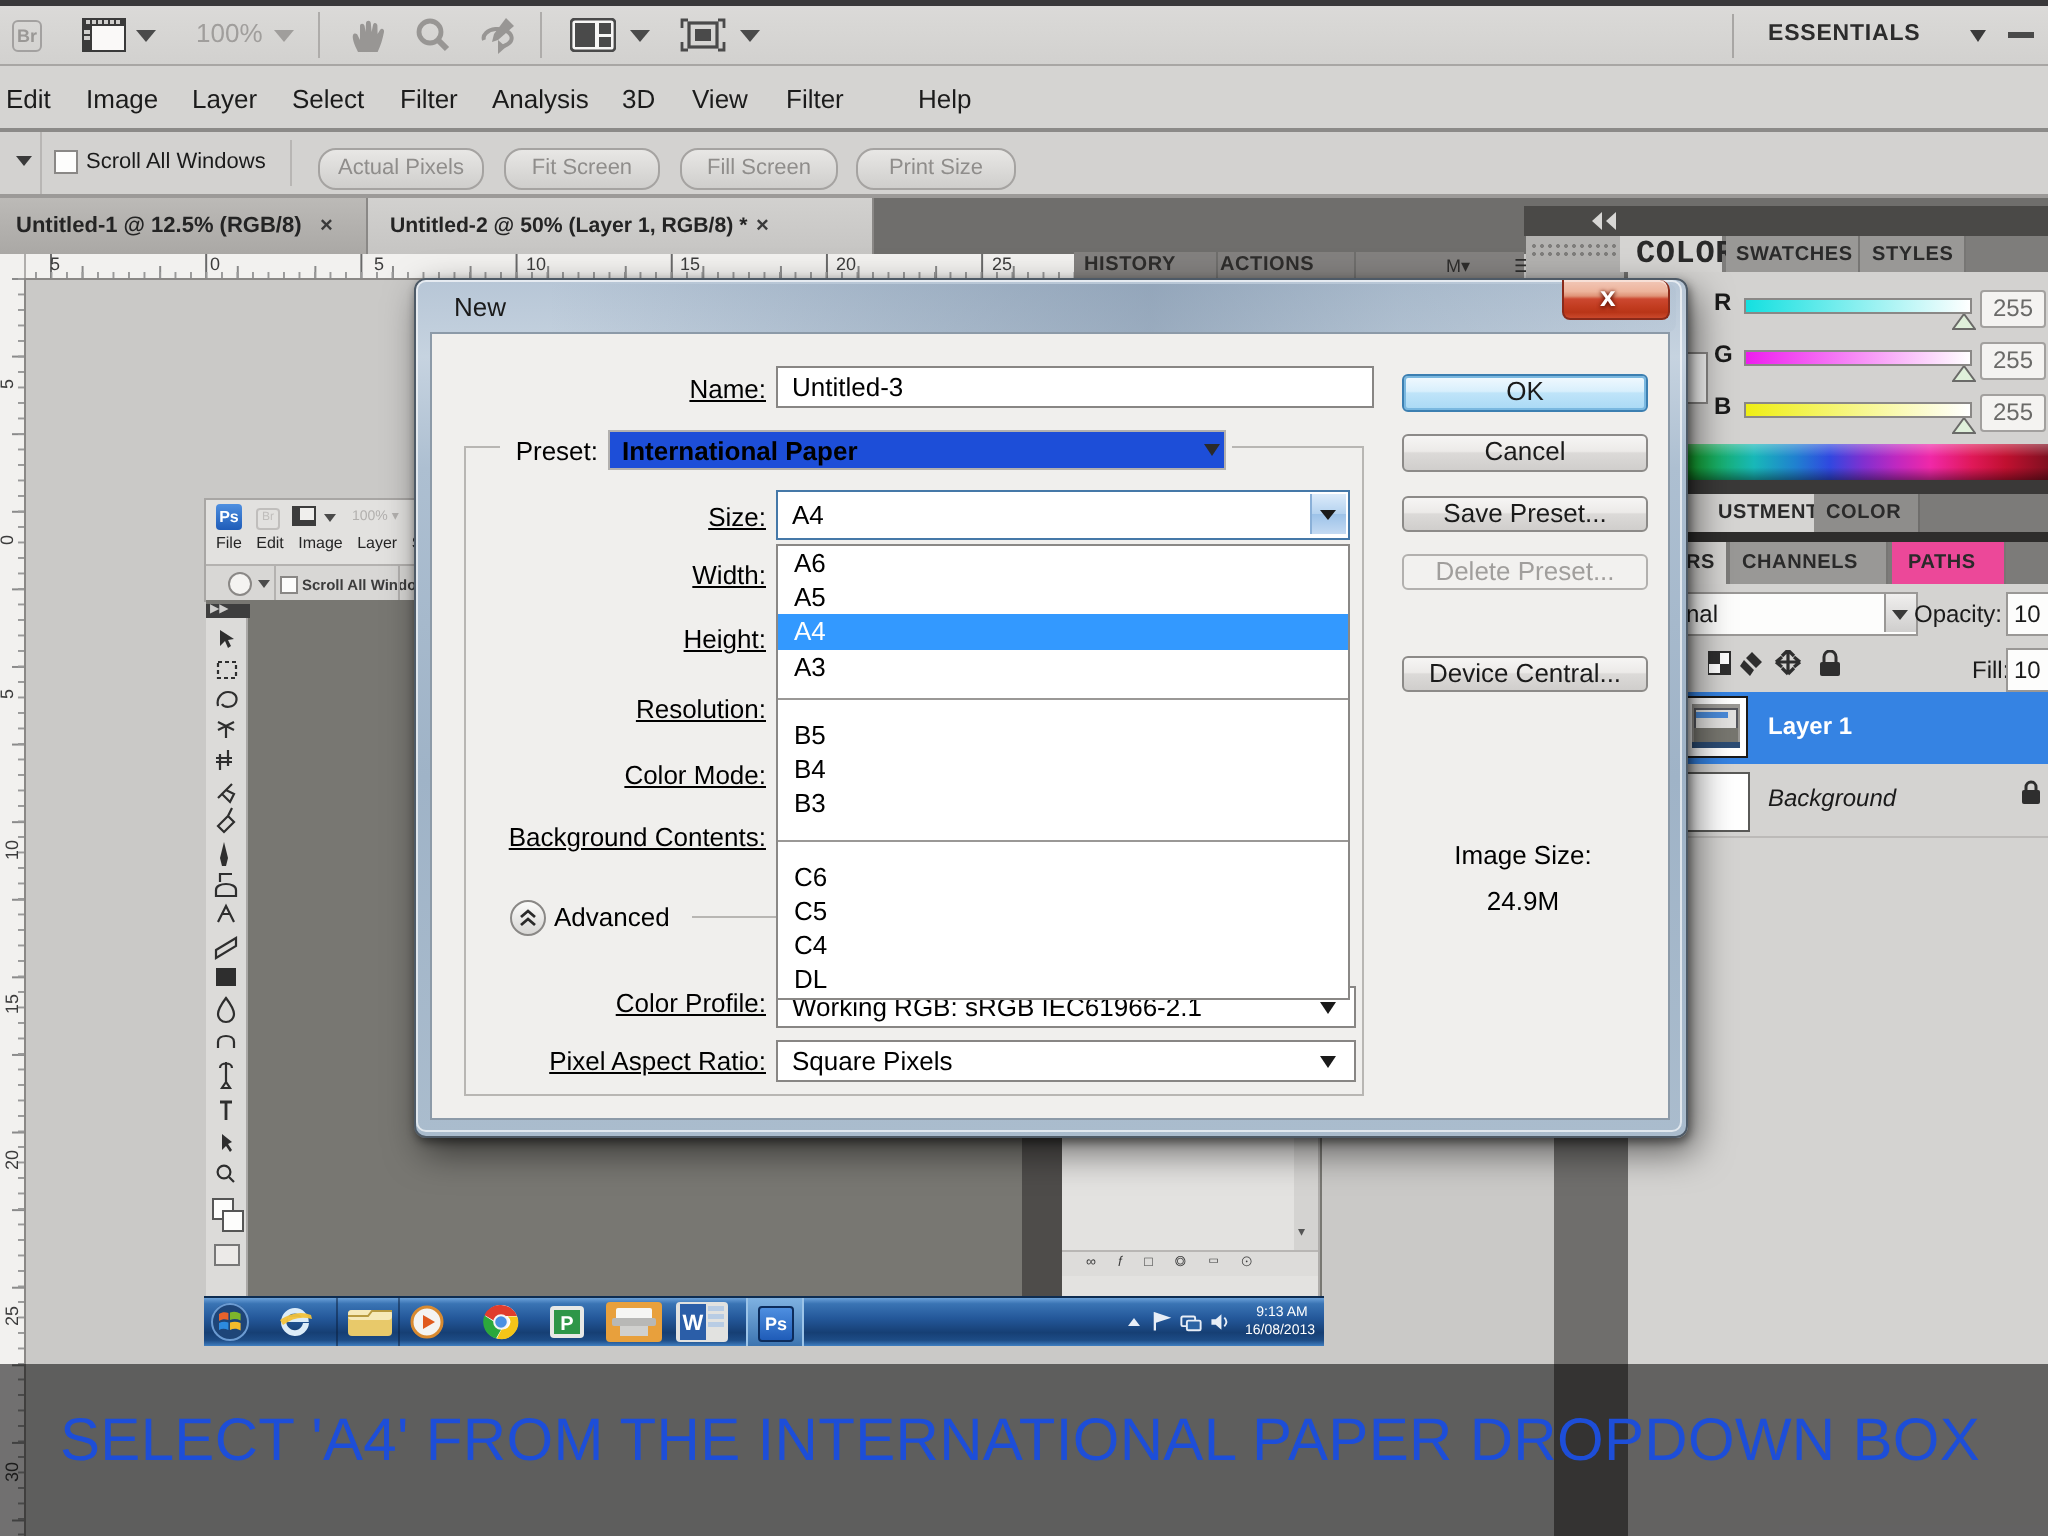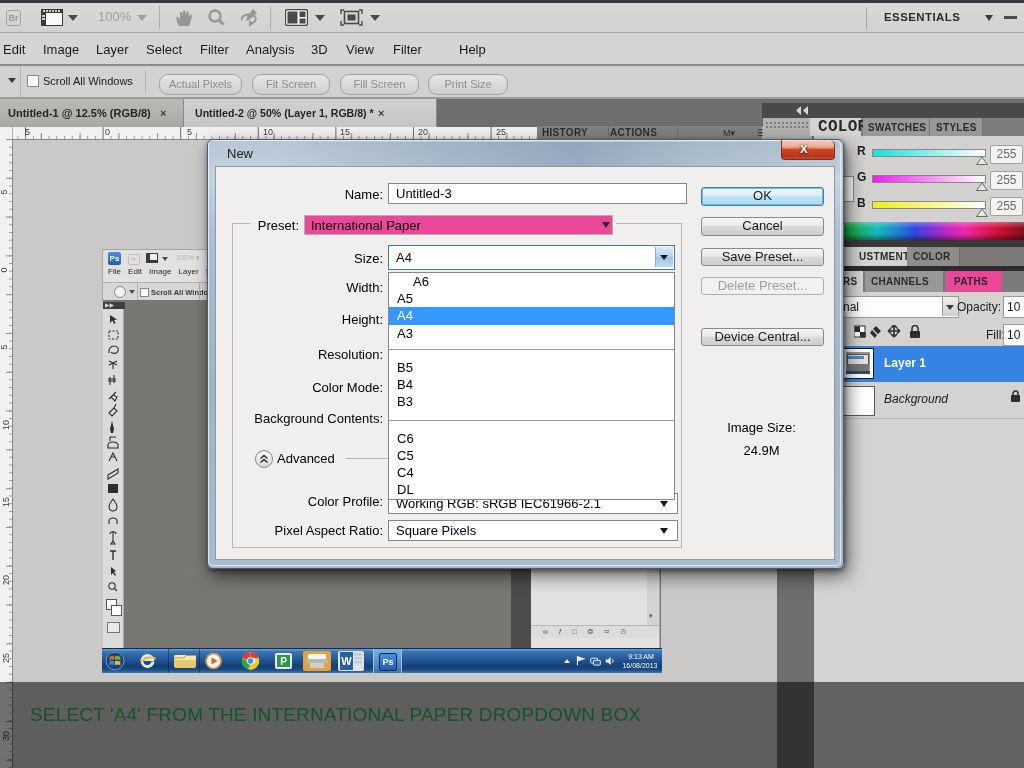--- a/index.html
+++ b/index.html
@@ -43,24 +43,24 @@
 #dockcap{left:763px;top:118px;width:49px;height:21px;background:#b3b2b0;}
 #dockdots{left:765px;top:121px;width:45px;height:8px;
   background-image:radial-gradient(circle,#7e7d7b 0.9px,transparent 1.1px);
   background-size:4px 4px;background-position:0 0;}
 
 #histfrag{left:537px;top:126px;width:225px;height:13px;background:#83817f;}
 
 #panels{left:814px;top:118px;width:210px;height:650px;background:#d5d4d2;}
 
 #caption{left:0;top:682px;width:1024px;height:86px;background:rgba(0,0,0,0.535);z-index:60;}
-#captext{position:absolute;left:30px;top:22px;font-size:19px;letter-spacing:0.16px;color:#14532d;white-space:nowrap;font-weight:400;}
+#captext{position:absolute;left:30px;top:22px;font-size:30px;letter-spacing:0.16px;color:#1d4ed8;white-space:nowrap;font-weight:400;}
 
 #dlg{left:207px;top:139px;width:635px;height:428px;z-index:40;}
-.lbl{left:7px;width:160px;text-align:right;font-size:13px;color:#000;}
+.lbl{left:7px;width:160px;text-align:right;font-size:13px;color:#000;text-decoration:underline;}
 .btn{border:1px solid #8c8a88;border-radius:3px;background:linear-gradient(#f6f5f4,#eceae8 45%,#dcdad8 50%,#d0cecc);font-size:13px;color:#1a1a1a;text-align:center;line-height:16px;}
 </style>
 </head>
 <body>
 <div id="stage">
 <div class="abs" id="topline"></div>
 <div class="abs" id="appbar">
   <div style="position:absolute;left:6px;top:7px;width:13px;height:14px;border:1px solid #a3a1a0;border-radius:3px;color:#9a9896;font-size:9px;font-weight:bold;text-align:center;line-height:14px;">Br</div>
   <svg style="position:absolute;left:41px;top:6px;" width="22" height="17" viewBox="0 0 22 17">
     <rect x="0.5" y="0.5" width="21" height="16" fill="#faf9f8" stroke="#3a3a3a"></rect>
@@ -432,21 +432,21 @@
     <div class="abs lbl" style="top:113px;">Width:</div>
     <div class="abs lbl" style="top:145px;">Height:</div>
     <div class="abs lbl" style="top:180px;">Resolution:</div>
     <div class="abs lbl" style="top:213px;">Color Mode:</div>
     <div class="abs lbl" style="top:244px;">Background Contents:</div>
     <div class="abs lbl" style="top:327px;">Color Profile:</div>
     <div class="abs lbl" style="top:356px;">Pixel Aspect Ratio:</div>
 
     <div class="abs" style="left:172px;top:16px;width:297px;height:19px;background:#fff;border:1px solid #888684;font-size:13px;color:#000;line-height:19px;text-indent:7px;">Untitled-3</div>
 
-    <div class="abs" style="left:88px;top:48px;width:307px;height:18px;background:#ec4899;border:1px solid #b2b0ae;">
+    <div class="abs" style="left:88px;top:48px;width:307px;height:18px;background:#1d4ed8;border:1px solid #b2b0ae;font-weight:bold;">
       <span style="position:absolute;left:6px;top:2px;font-size:13px;color:#000;">International Paper</span>
       <div class="abs" style="left:297px;top:6px;width:0;height:0;border-left:4.5px solid transparent;border-right:4.5px solid transparent;border-top:6px solid #2a2a2a;"></div>
     </div>
 
     <div class="abs" style="left:172px;top:78px;width:285px;height:23px;background:#fff;border:1px solid #4578a8;">
       <span style="position:absolute;left:7px;top:4px;font-size:13px;color:#000;">A4</span>
       <div class="abs" style="left:266px;top:1px;width:17px;height:20px;background:linear-gradient(#dcebfa,#b4d2ef 50%,#9cc2e8 50%,#c4daf2);border-left:1px solid #8ab0d8;">
         <div class="abs" style="left:4px;top:8px;width:0;height:0;border-left:4.5px solid transparent;border-right:4.5px solid transparent;border-top:5.5px solid #1a1a1a;"></div>
       </div>
     </div>
@@ -463,21 +463,21 @@
 
     <div class="abs" style="left:39px;top:283px;width:16px;height:16px;border-radius:50%;background:linear-gradient(#fbfbfa,#d8d7d5);border:1px solid #8a8886;">
       <svg style="position:absolute;left:3px;top:3px;" width="10" height="10" viewBox="0 0 10 10">
             <path d="M1.5 4.5 L5 1.5 L8.5 4.5 M1.5 8.5 L5 5.5 L8.5 8.5" fill="none" stroke="#2a2a2a" stroke-width="1.4"></path>
           </svg>
     </div>
     <div class="abs" style="left:61px;top:284px;font-size:13px;color:#000;">Advanced</div>
     <div class="abs" style="left:130px;top:291px;width:42px;height:1px;background:#b8b6b3;"></div>
 
     <div class="abs" style="left:172px;top:105px;width:285px;height:226px;background:#fff;border:1px solid #8a8886;z-index:5;font-size:13px;color:#000;">
-      <div style="position:absolute;left:0;top:0px;width:100%;height:17px;line-height:17px;text-indent:8px;margin-left:16px;">A6</div>
+      <div style="position:absolute;left:0;top:0px;width:100%;height:17px;line-height:17px;text-indent:8px;">A6</div>
       <div style="position:absolute;left:0;top:17px;width:100%;height:17px;line-height:17px;text-indent:8px;">A5</div>
       <div style="position:absolute;left:0;top:34px;width:100%;height:18px;line-height:18px;text-indent:8px;background:#3399ff;color:#fff;">A4</div>
       <div style="position:absolute;left:0;top:52px;width:100%;height:17px;line-height:17px;text-indent:8px;">A3</div>
       <div style="position:absolute;left:0;top:76px;width:100%;height:1px;background:#9a9896;"></div>
       <div style="position:absolute;left:0;top:86px;width:100%;height:17px;line-height:17px;text-indent:8px;">B5</div>
       <div style="position:absolute;left:0;top:103px;width:100%;height:17px;line-height:17px;text-indent:8px;">B4</div>
       <div style="position:absolute;left:0;top:120px;width:100%;height:17px;line-height:17px;text-indent:8px;">B3</div>
       <div style="position:absolute;left:0;top:147px;width:100%;height:1px;background:#9a9896;"></div>
       <div style="position:absolute;left:0;top:157px;width:100%;height:17px;line-height:17px;text-indent:8px;">C6</div>
       <div style="position:absolute;left:0;top:174px;width:100%;height:17px;line-height:17px;text-indent:8px;">C5</div>

